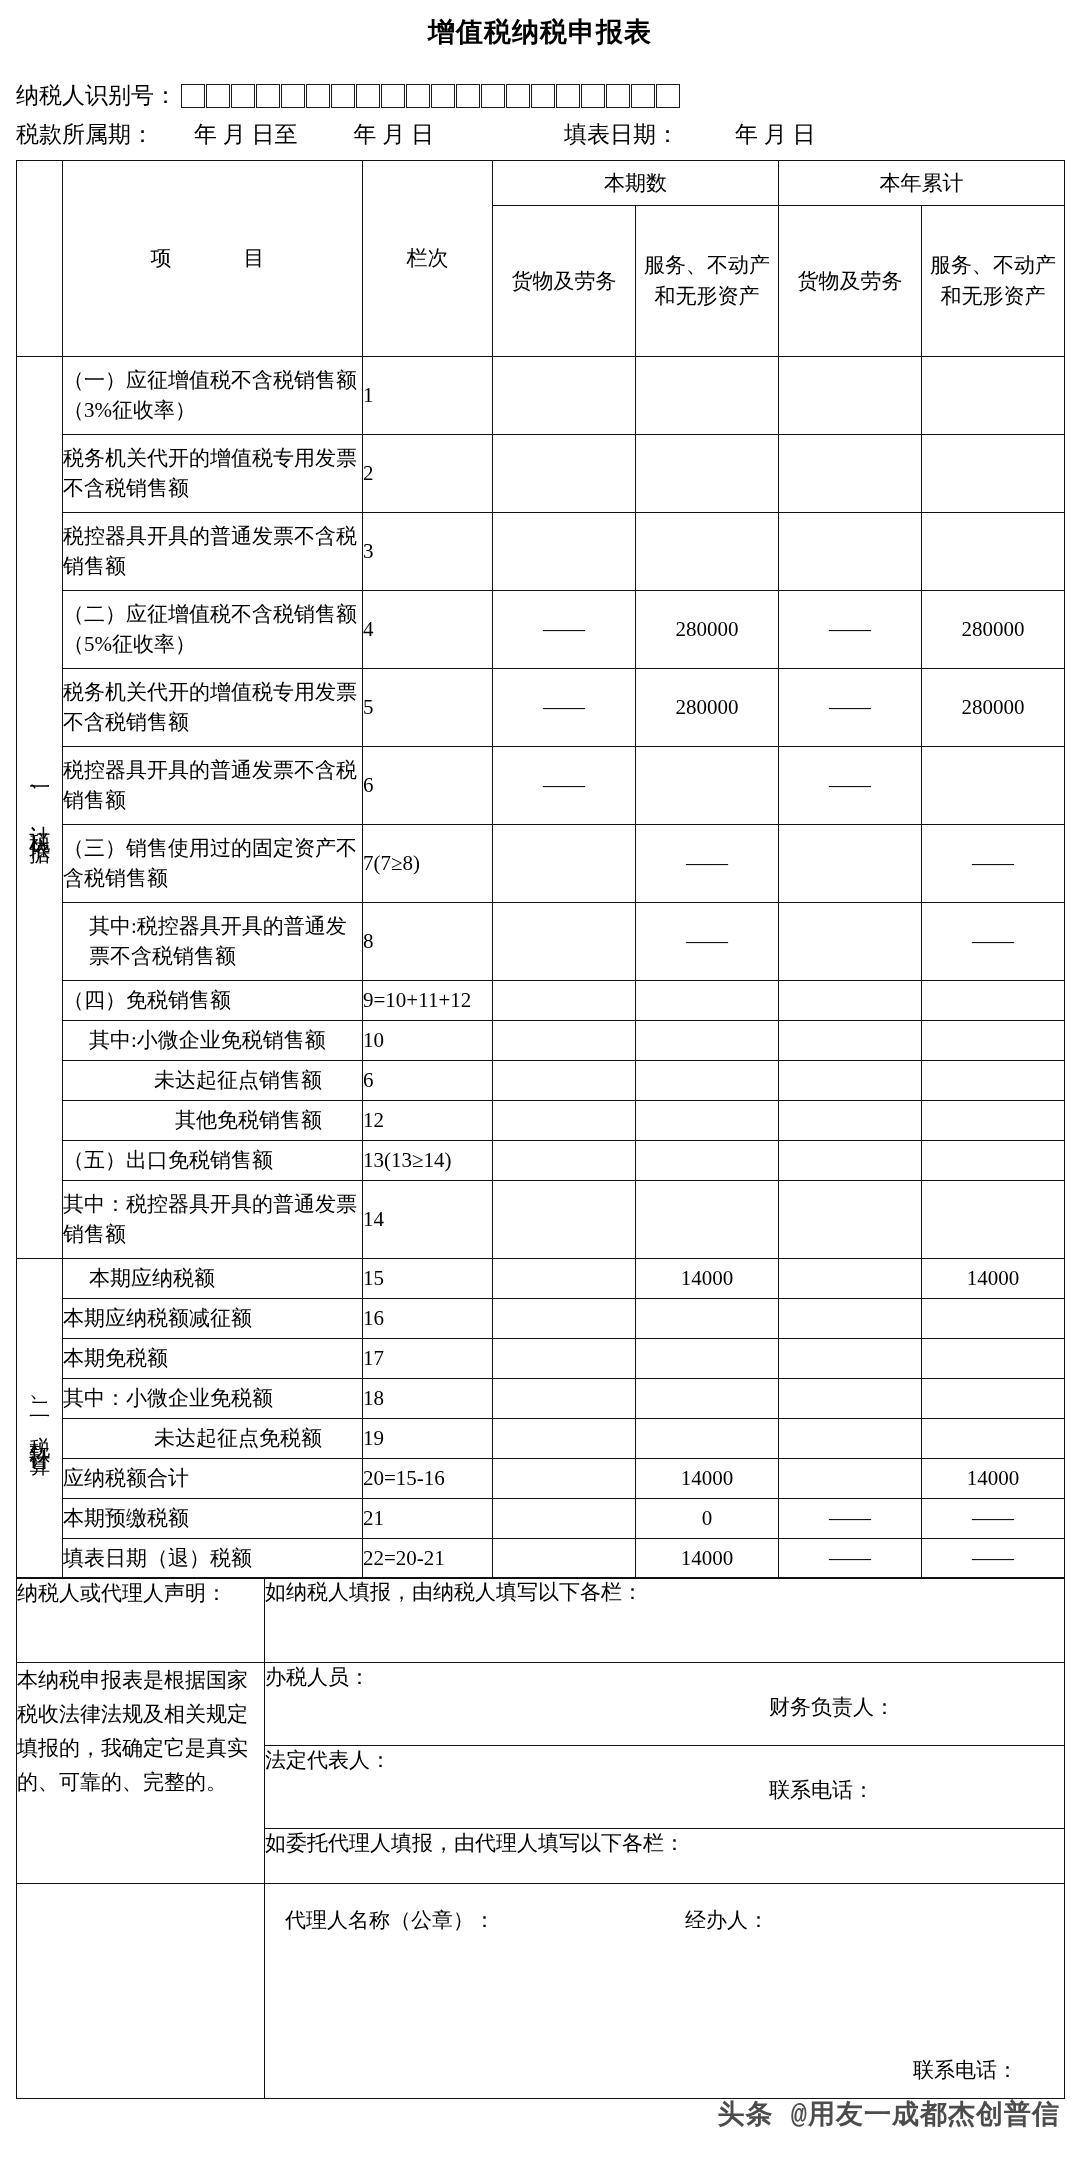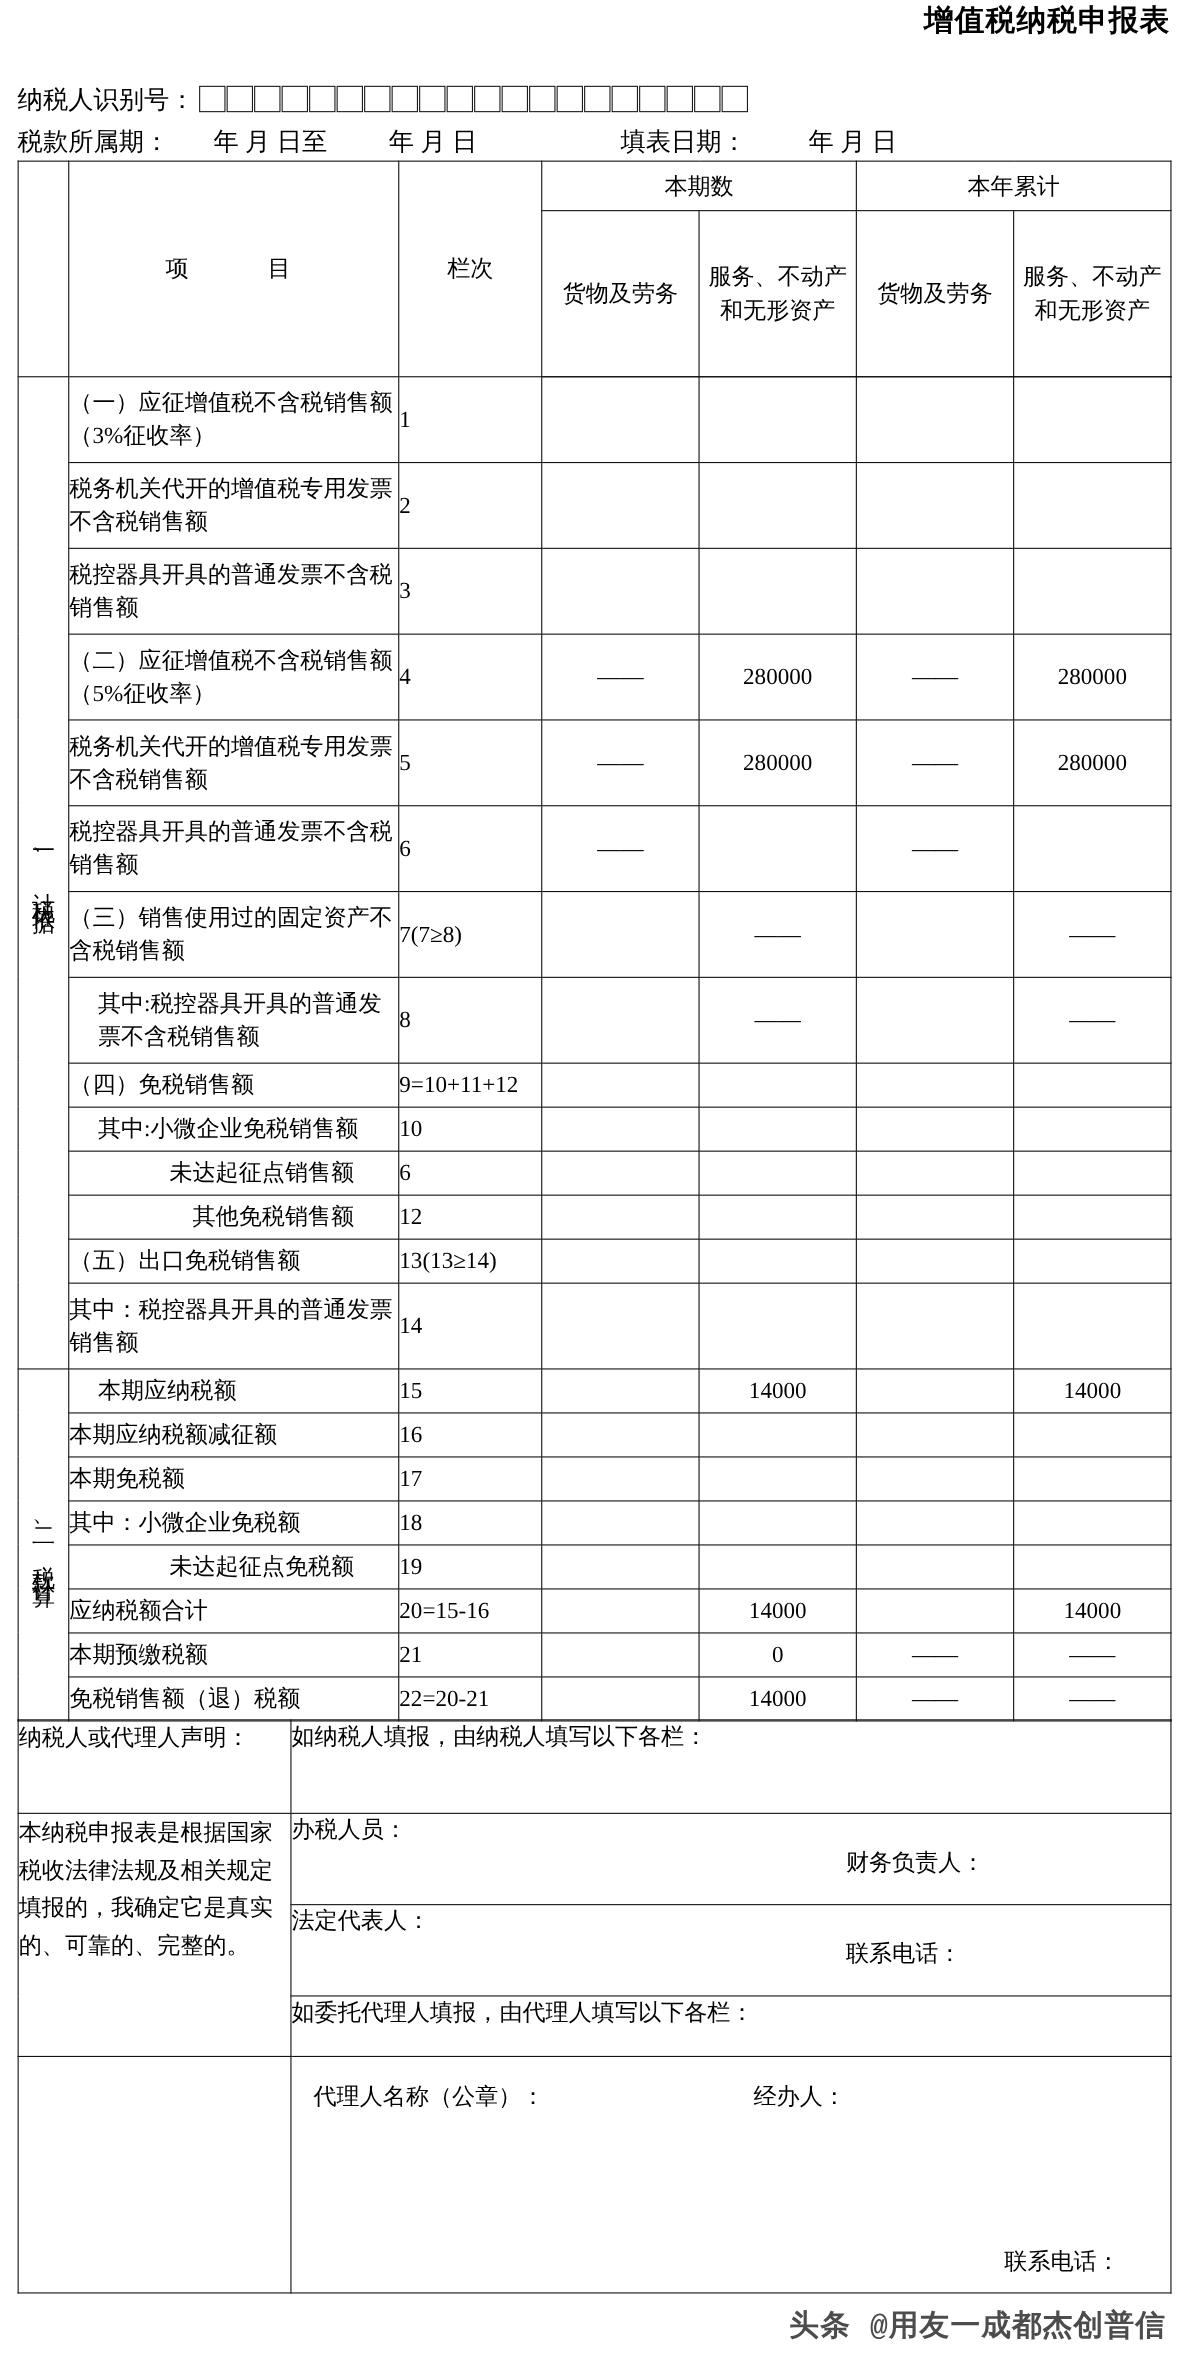--- a/index.html
+++ b/index.html
@@ -19,44 +19,45 @@
   .page {
     width: 1080px;
     height: 2160px;
     position: relative;
     box-sizing: border-box;
     padding: 0 16px;
   }
 
   
   .doc-title {
-    text-align: right;
+    text-align: center;
     font-size: 27px;
     font-weight: bold;
     letter-spacing: 1px;
+    padding-top: 14px;
     line-height: 1.4;
   }
   .doc-subtitle {
     text-align: center;
     font-size: 25px;
     font-weight: bold;
     letter-spacing: 1px;
     padding-top: 26px;
     line-height: 1.4;
   }
 
   
   .info-block {
     margin-top: 24px;
     font-size: 23px;
     line-height: 1.0;
   }
   .info-row {
     display: flex;
-    align-items: flex-end;
+    align-items: center;
     height: 38px;
     white-space: nowrap;
   }
   .info-row.row-id { height: 40px; }
   .id-label { font-size: 23px; }
   .id-boxes {
     display: flex;
     gap: 1px;
     margin-left: 4px;
   }
@@ -465,21 +466,21 @@
         </tr>
         <tr class="r-short">
           <td class="item-cell">本期预缴税额</td>
           <td class="line-cell">21</td>
           <td class="val-cell"></td>
           <td class="val-cell">0</td>
           <td class="val-cell">——</td>
           <td class="val-cell">——</td>
         </tr>
         <tr class="r-short">
-          <td class="item-cell">免税销售额（退）税额</td>
+          <td class="item-cell">填表日期（退）税额</td>
           <td class="line-cell">22=20-21</td>
           <td class="val-cell"></td>
           <td class="val-cell">14000</td>
           <td class="val-cell">——</td>
           <td class="val-cell">——</td>
         </tr>
       </tbody>
   </table>
 
   <table class="decl">

